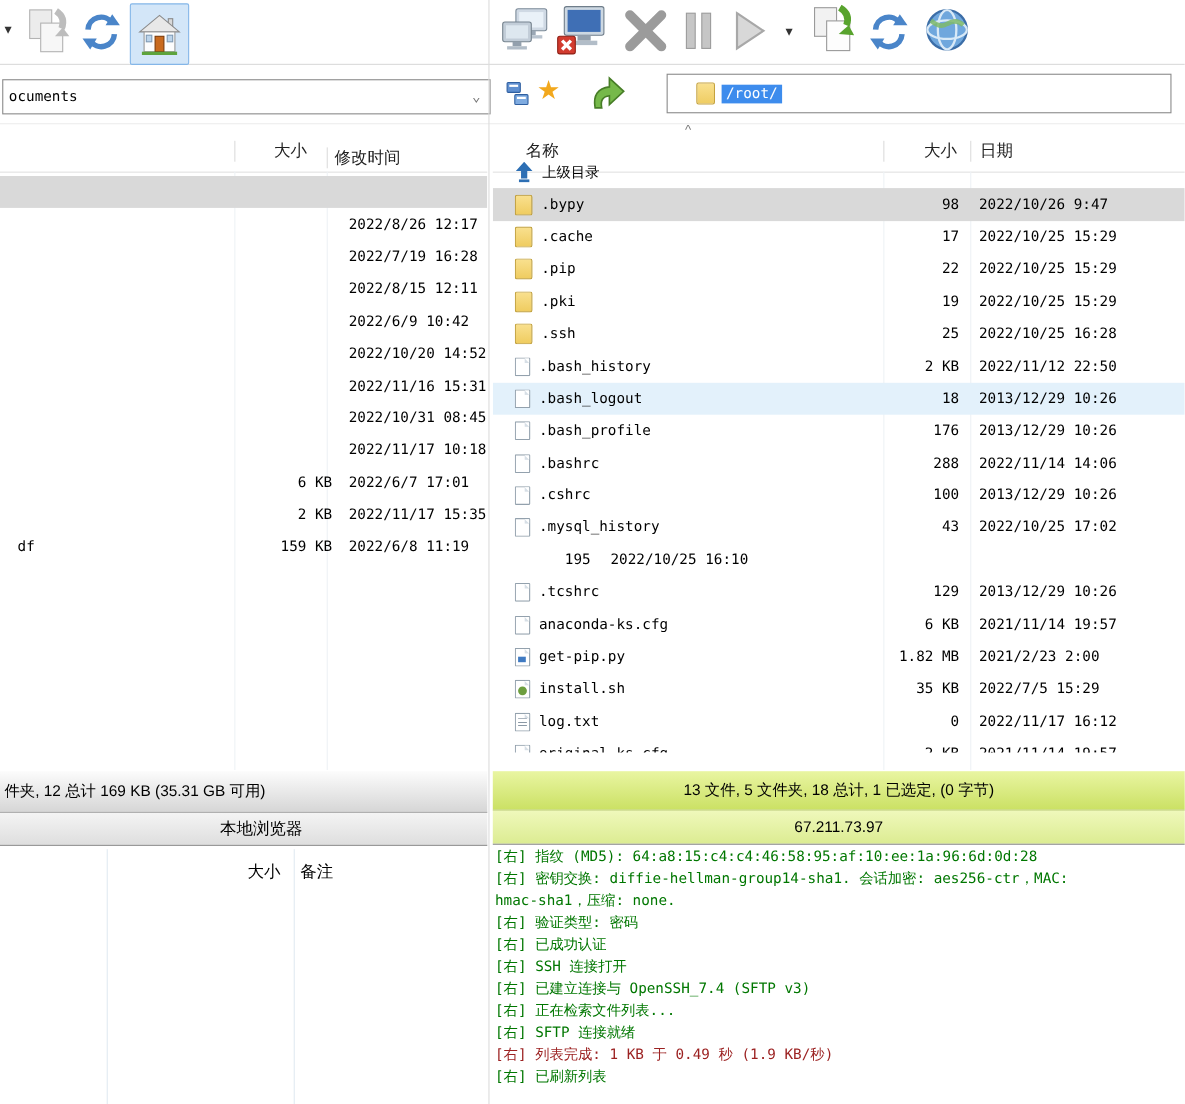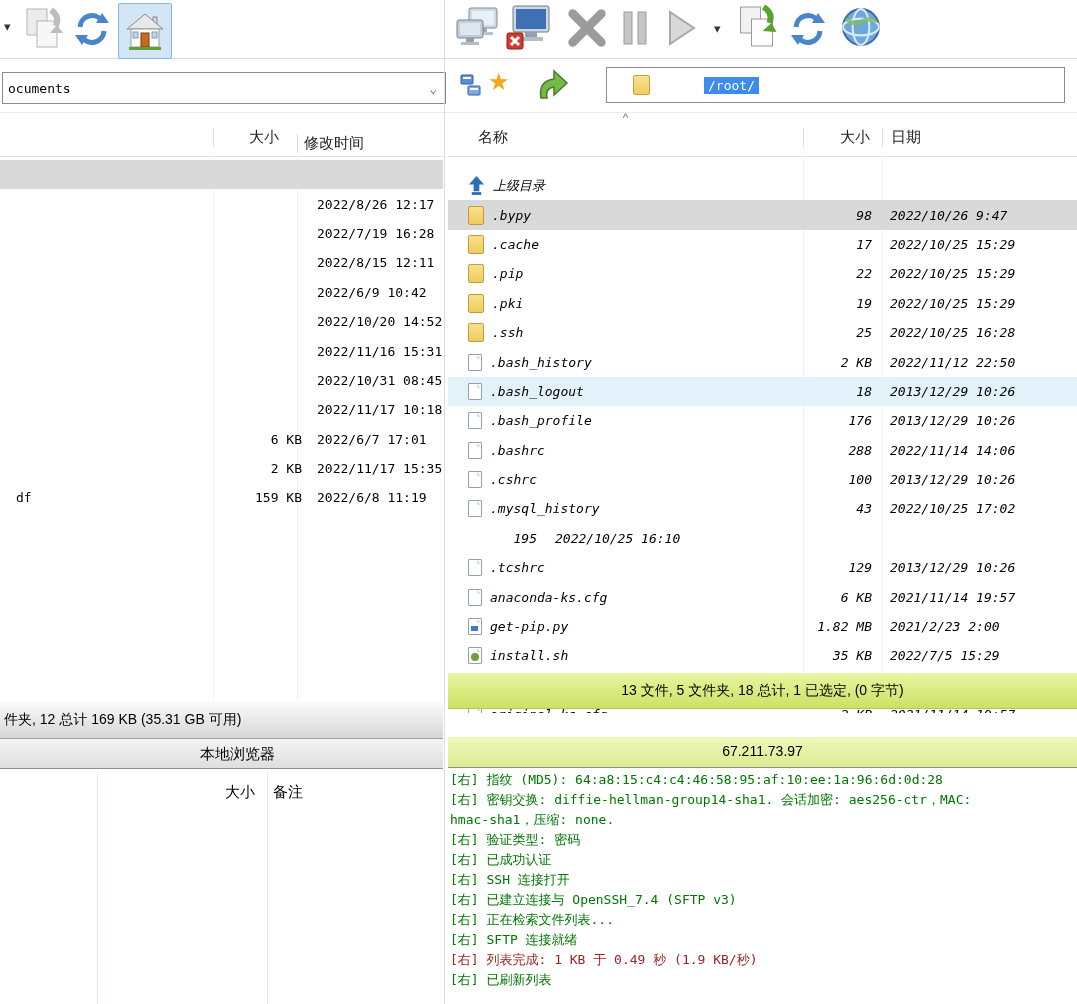--- a/index.html
+++ b/index.html
@@ -15,41 +15,41 @@
   #right-pane{left:448px;top:0;width:629px;height:1004px;}
   
   .tb-ic{position:absolute;display:flex;align-items:center;justify-content:center;}
   .caret{font-size:13px;color:#333;line-height:1;}
   #l-home-btn{left:118px;top:3px;width:52px;height:54px;background:#d3e6f8;border:1px solid #84b6e8;border-radius:2px;}
   
   .addrbar{position:absolute;background:#fff;border:1px solid #8b8b8b;display:flex;align-items:center;
            font-family:"DejaVu Sans Mono",monospace;font-size:13px;}
   #l-addrbar{left:2px;top:72px;width:437px;height:30px;padding-left:5px;}
   #l-addr-chevron{position:absolute;right:8px;color:#777;font-size:13px;}
-  #r-addrbar{left:158px;top:67px;right:12px;height:34px;gap:48px;}
+  #r-addrbar{left:158px;top:67px;right:12px;height:34px;}
   .addr-folder{width:15px;height:18px;background:linear-gradient(#f9e08e,#efcd63);border:1px solid #c5a23c;border-radius:2px;flex:none;}
   #r-addrbar .addr-folder{margin-left:26px;}
   #r-path{margin-left:6px;background:#3d8ced;color:#fff;padding:1px 4px;}
   
   .lheader,.rheader{position:absolute;top:118px;left:0;right:0;height:38px;display:flex;
         border-bottom:1px solid #e2e2e2;font-size:15px;color:#222;align-items:center;}
   .lheader .h-name{width:213px;}
   .lheader .h-size{width:84px;text-align:right;padding-right:18px;border-left:1px solid #dcdcdc;box-sizing:border-box;}
   .lheader .h-date{flex:1;padding-left:6px;border-left:1px solid #dcdcdc;margin-top:12px;}
   .rheader .h-name{width:355px;padding-left:30px;box-sizing:border-box;position:relative;}
   .rheader .h-size{width:79px;text-align:right;padding-right:12px;border-left:1px solid #dcdcdc;box-sizing:border-box;}
   .rheader .h-date{flex:1;padding-left:8px;border-left:1px solid #dcdcdc;}
   #r-sort{position:absolute;left:0;top:-17px;width:355px;text-align:center;font-size:12px;color:#777;}
   
   .colline{position:absolute;top:156px;height:544px;width:1px;background:#eef2f6;}
   
   .llist{position:absolute;left:0;right:0;top:160px;height:540px;overflow:hidden;
          font-family:"DejaVu Sans Mono",monospace;font-size:13px;}
-  .rlist{position:absolute;left:0;right:0;top:171px;height:542px;overflow:hidden;
-         font-family:"DejaVu Sans Mono",monospace;font-size:13px;font-style:italic;}
+  .rlist{position:absolute;left:0;right:0;top:142px;height:542px;overflow:hidden;
+         font-family:"DejaVu Sans Mono",monospace;font-size:13px;}
   .lrow,.rrow{height:29.4px;display:flex;align-items:center;padding-left:14px;}
   .sel{background:#d9d9d9;}
   .hov{background:#e3f1fb;}
   .lc-name{width:213px;padding-left:2px;box-sizing:border-box;overflow:hidden;white-space:nowrap;}
   .lc-size{width:84px;text-align:right;padding-right:9px;box-sizing:border-box;}
   .lc-date{flex:1;padding-left:6px;}
   .rrow{padding-left:20px;}
   .rc-name{width:335px;display:flex;align-items:center;overflow:hidden;white-space:nowrap;}
   .rc-size{width:79px;text-align:right;padding-right:10px;box-sizing:border-box;}
   .rc-date{flex:1;padding-left:8px;}
@@ -63,21 +63,21 @@
   .ric.sh::after{content:"";position:absolute;left:2px;top:5px;width:8px;height:8px;border-radius:50%;background:#6d9e3f;}
   .ric.txt::after{content:"";position:absolute;left:2px;top:4px;width:8px;height:8px;
                   background:repeating-linear-gradient(#8a98a5 0 1px,transparent 1px 3px);}
   .ric.up{width:17px;height:19px;}
   
   #l-status{left:0;top:700px;width:443px;height:39px;background:linear-gradient(#fcfcfc,#d6d6d6);
             border-top:1px solid #fff;border-bottom:1px solid #9f9f9f;box-sizing:border-box;
             font-size:14px;line-height:37px;padding-left:4px;white-space:nowrap;overflow:hidden;}
   #l-tab{left:0;top:739px;width:443px;height:30px;background:linear-gradient(#f4f4f4,#dedede);
          border-bottom:1px solid #8e8e8e;box-sizing:border-box;text-align:center;line-height:29px;font-size:15px;padding-left:32px;}
-  #r-status1{left:0;top:672px;right:0;height:37px;background:linear-gradient(#e9f5a2,#cbe164);
+  #r-status1{left:0;top:700px;right:0;height:37px;background:linear-gradient(#e9f5a2,#cbe164);
              border-top:1px solid #fff;border-bottom:1px solid #b2c75b;box-sizing:border-box;
              text-align:center;line-height:35px;font-size:14px;}
   #r-status2{left:0;top:737px;right:0;height:31px;background:linear-gradient(#eff8bb,#dcec92);
              border-bottom:1px solid #8e8e8e;box-sizing:border-box;text-align:center;line-height:29px;font-size:14px;}
   
   #lb-header{left:0;top:769px;width:443px;height:46px;display:flex;align-items:center;font-size:15px;}
   #lb-header .b1{width:97px;}
   #lb-header .b2{width:170px;text-align:right;padding-right:12px;box-sizing:border-box;}
   #lb-header .b3{flex:1;padding-left:6px;}
   .lb-line{position:absolute;top:772px;bottom:0;width:1px;background:#e2eaf2;}

